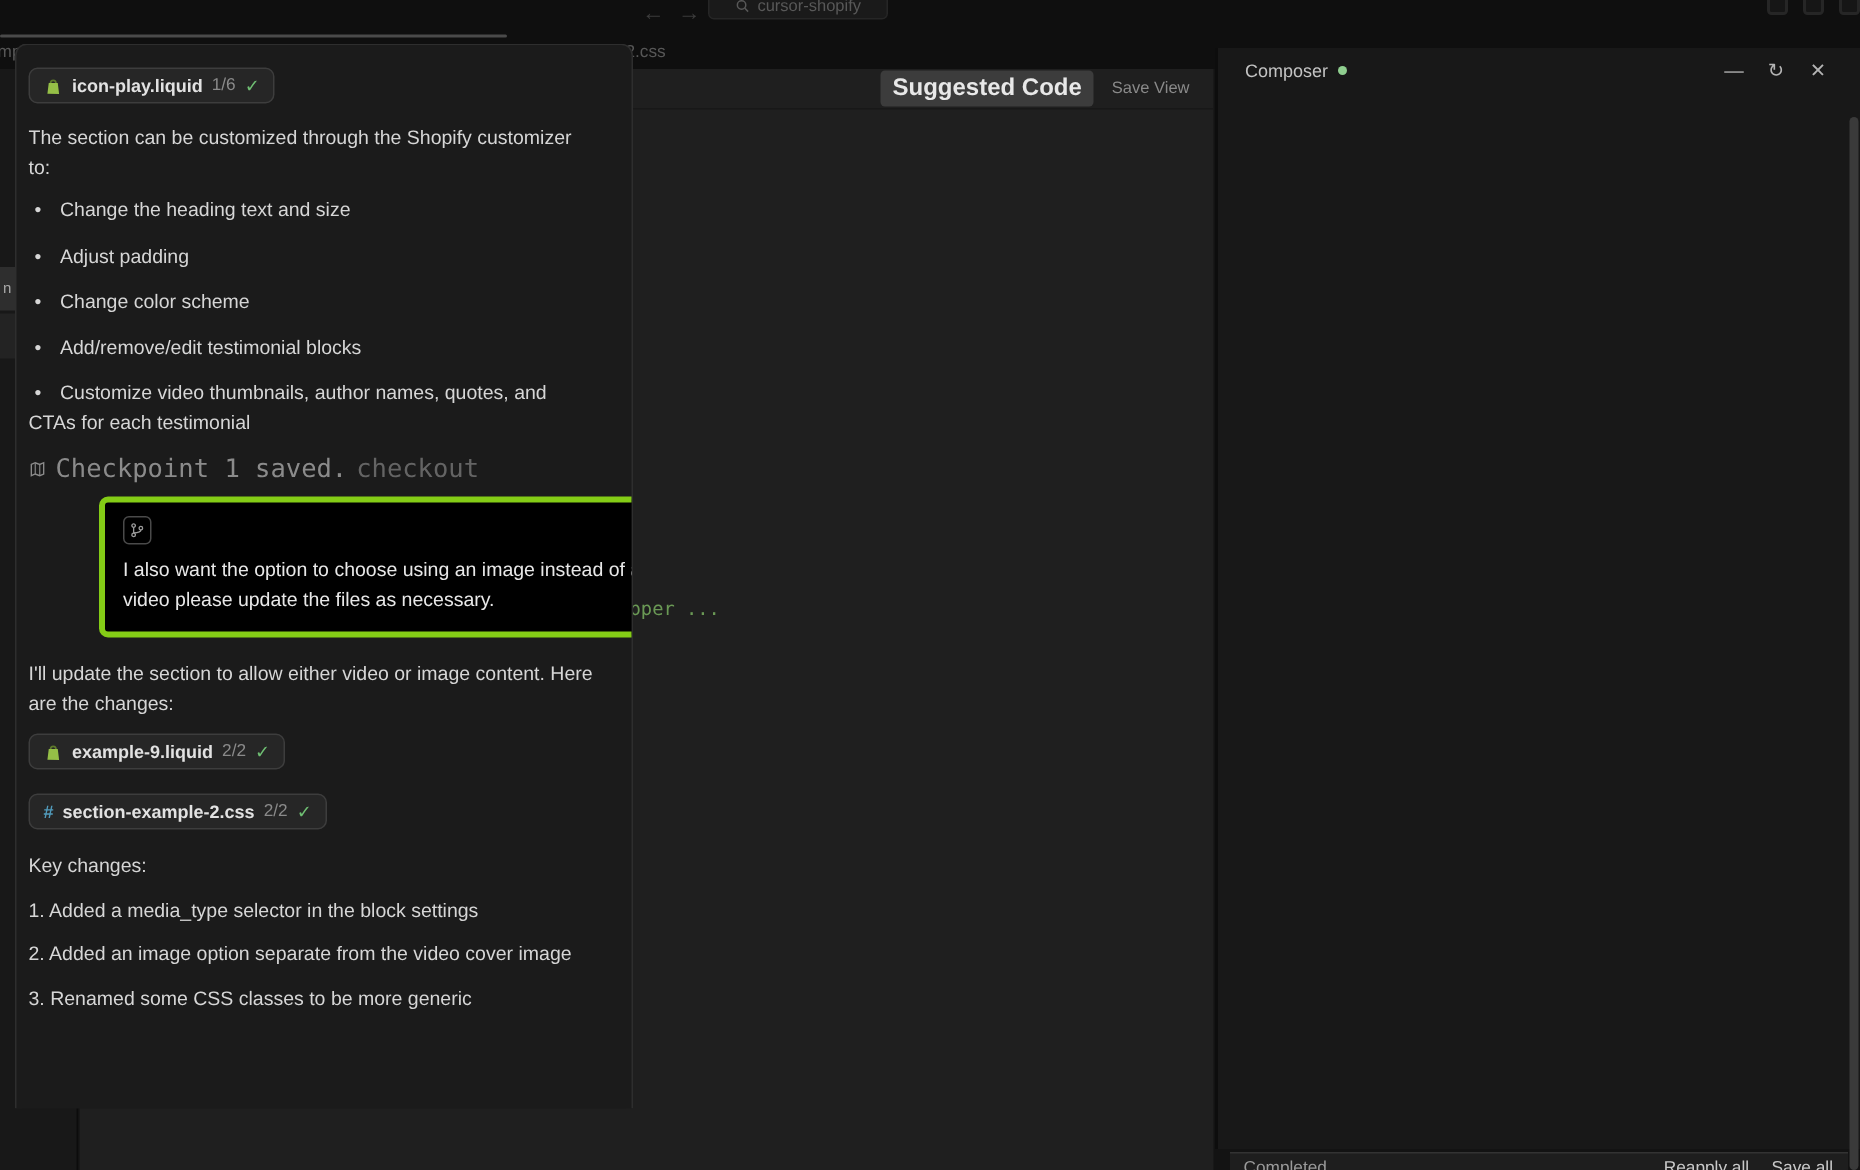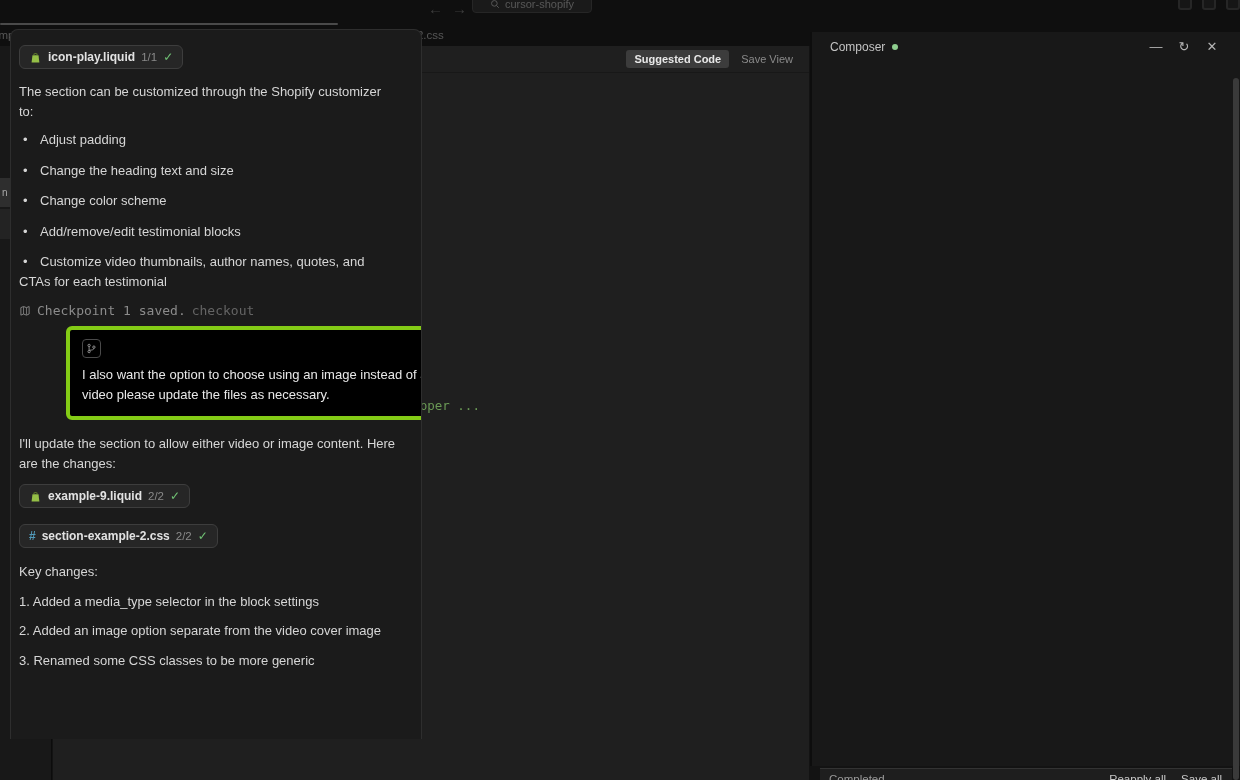--- a/index.html
+++ b/index.html
@@ -30,21 +30,21 @@
   .rail-row { position:absolute; left:0; width:45px; display:flex; align-items:center; }
   .rail-check { color:#7fae7f; font-size:13px; }
 
   
   #editor { position:absolute; left:53px; top:46px; width:756px; height:734px; background:#1f1f1f; }
   #editor-header { position:absolute; left:0; top:0; width:100%; height:27px;
     border-bottom:1px solid #181818; display:flex; align-items:center; padding:0 16px 0 13px; }
   #file-ico-css { color:#519aba; font-weight:bold; font-size:12px; margin-right:6px; }
   #file-path { color:#bdbdbd; font-size:11.5px; }
   #hdr-right { margin-left:auto; display:flex; align-items:center; gap:12px; }
-  #btn-suggested { background:#3c3c3c; color:#e8e8e8; font-weight:bold; font-size:11px;
+  #btn-suggested { background:#3c3c3c; color:#e8e8e8; font-weight:bold; font-size:16px;
     border-radius:3px; padding:3px 8px; }
   #btn-diff { color:#8a8a8a; font-size:11px; }
   #code-block { position:absolute; left:13px; top:41px; font-family:"DejaVu Sans Mono", monospace;
     font-size:12.5px; line-height:19.3px; white-space:pre; }
   .cl { height:19.3px; }
   .tk-cmt  { color:#6a9955; }
   .tk-cmt2 { color:#7d9ec7; }
   .tk-sel  { color:#d7ba7d; }
   .tk-brace{ color:#d7ba7d; }
   .tk-prop { color:#9cdcfe; }
@@ -72,21 +72,21 @@
   .chip .cname { color:#e2e2e2; font-size:12px; font-weight:bold; }
   .chip .ccount { color:#8a8a8a; font-size:11.5px; }
   .chip .ccheck { color:#6fbf73; font-size:12px; }
   .chip .csshash { color:#519aba; font-weight:bold; font-size:12px; }
 
   .ptext { color:#d6d6d6; font-size:13px; line-height:19.5px; width:380px; }
   .bullet { color:#d6d6d6; font-size:13px; line-height:19.5px; width:380px; margin-top:11px; }
   .bullet .bdot { display:inline-block; width:21px; padding-left:4px; }
 
   #checkpoint-row { margin-top:12px; display:flex; align-items:center; gap:6px;
-    font-family:"DejaVu Sans Mono", monospace; font-size:13px; }
+    font-family:"DejaVu Sans Mono", monospace; font-size:17px; }
   #checkpoint-label { color:#8b8b8b; }
   #checkpoint-action { color:#646464; }
 
   #user-msg-box { margin:8px 0 0 47px; width:403px; background:#000000;
     border:4px solid #84cc16; border-radius:6px; padding:9px 12px 12px 12px; }
   #user-msg-icon { width:19px; height:19px; border:1px solid #4a4a4a; border-radius:4px;
     display:flex; align-items:center; justify-content:center; }
   #user-msg-text { margin-top:7px; color:#e8e8e8; font-size:13px; line-height:19.5px; }
 
   .kc-item { color:#d6d6d6; font-size:13px; line-height:19.5px; width:380px; margin-top:10px; }
@@ -191,30 +191,30 @@
 
 <div id="composer-box">
 
   <div style="margin-top:13px;">
     <span class="chip">
       <svg width="13" height="13" viewBox="0 0 16 16">
         <path d="M4.3 5.3h7.4l1.1 9-9.6-.1z" fill="#95bf47"></path>
         <path d="M5.8 5.3a2.2 2.2 0 0 1 4.4 0" fill="none" stroke="#5e7a2b" stroke-width="1.4"></path>
       </svg>
       <span class="cname">icon-play.liquid</span>
-      <span class="ccount">1/1</span>
+      <span class="ccount">1/6</span>
       <span class="ccheck">✓</span>
     </span>
   </div>
 
   <div class="ptext" style="margin-top:13px;">The section can be customized through the Shopify customizer to:</div>
 
   <div style="margin-top:-2px;">
+      <div class="bullet"><span class="bdot">•</span>Change the heading text and size</div>
       <div class="bullet"><span class="bdot">•</span>Adjust padding</div>
-      <div class="bullet"><span class="bdot">•</span>Change the heading text and size</div>
       <div class="bullet"><span class="bdot">•</span>Change color scheme</div>
       <div class="bullet"><span class="bdot">•</span>Add/remove/edit testimonial blocks</div>
       <div class="bullet"><span class="bdot">•</span>Customize video thumbnails, author names, quotes, and CTAs for each testimonial</div>
     </div>
 
   <div id="checkpoint-row">
     <svg width="12" height="12" viewBox="0 0 16 16">
       <path d="M2.5 3.5 6 2l4 1.5L13.5 2v10L10 13.5 6 12l-3.5 1.5z" fill="none" stroke="#8b8b8b" stroke-width="1.2"></path>
       <line x1="6" y1="2.5" x2="6" y2="12" stroke="#8b8b8b" stroke-width="1"></line>
       <line x1="10" y1="3.5" x2="10" y2="13" stroke="#8b8b8b" stroke-width="1"></line>

